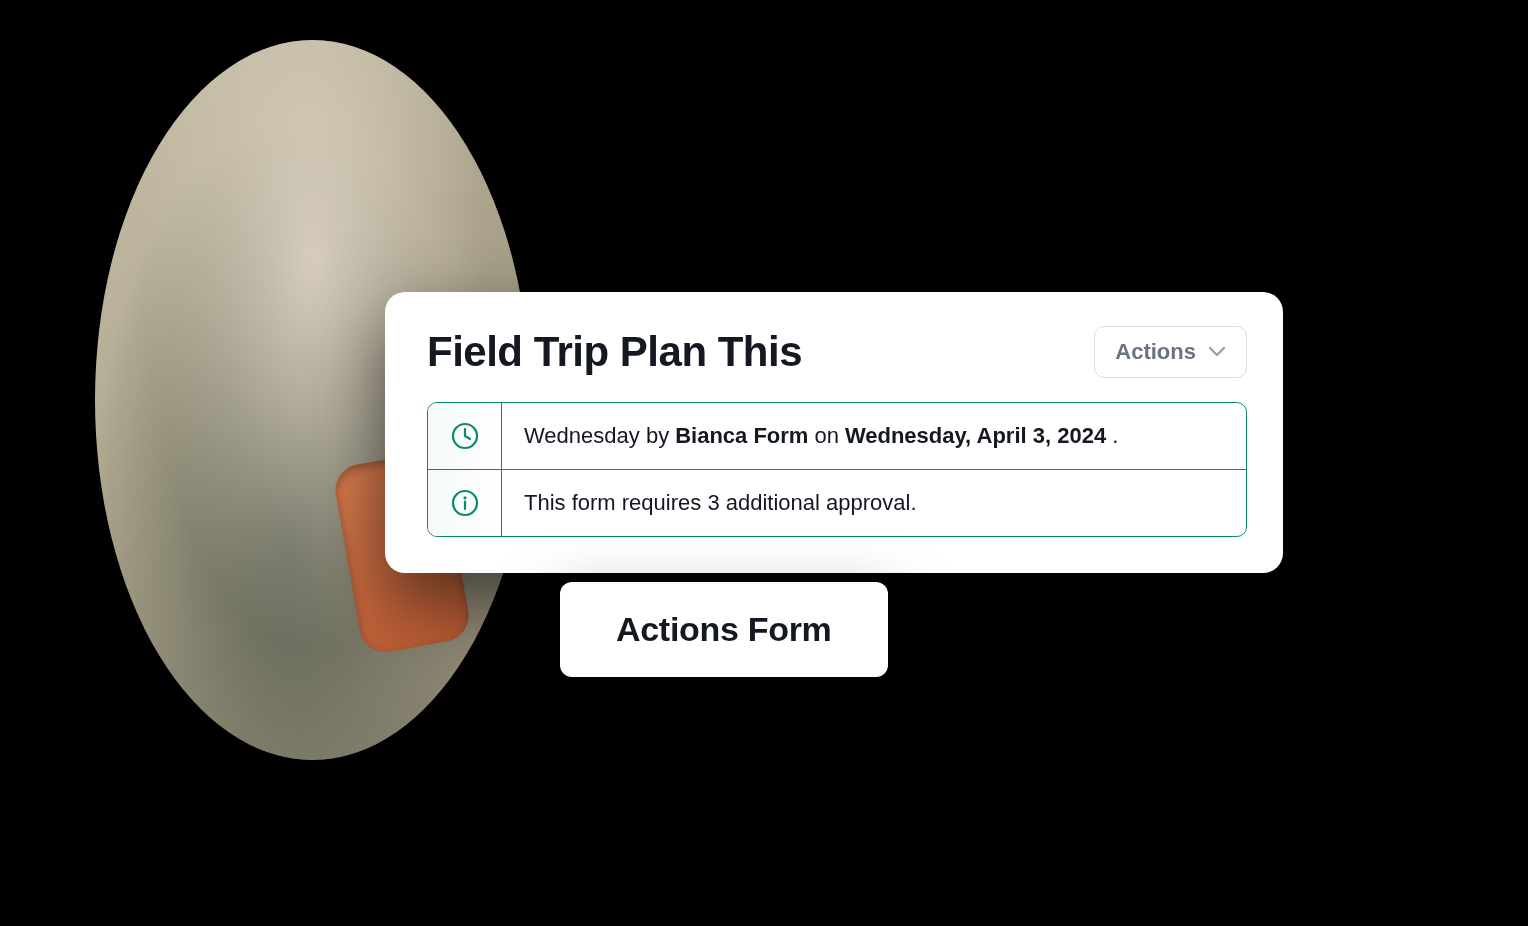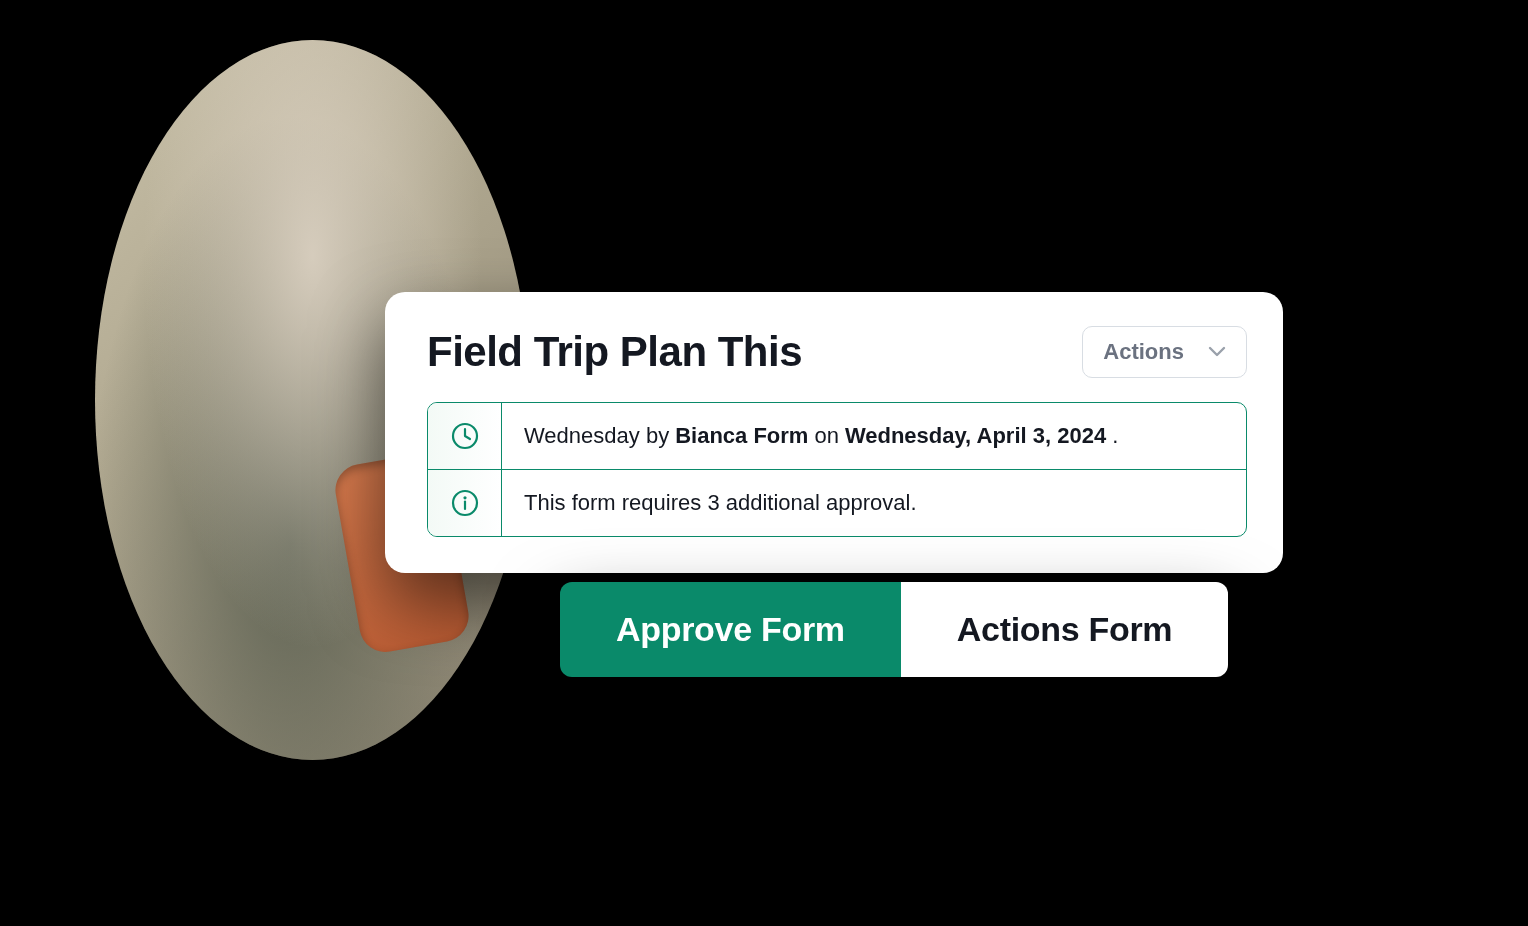--- a/index.html
+++ b/index.html
@@ -62,21 +62,21 @@
   }
   .card-title {
     font-size: 42px;
     font-weight: 800;
     color: #141821;
     letter-spacing: -0.5px;
   }
   .actions-btn {
     display: inline-flex;
     align-items: center;
-    gap: 24px;
+    gap: 12px;
     border: 1.5px solid #d8dde3;
     background: #fff;
     color: #6b7280;
     font-size: 22px;
     font-weight: 600;
     padding: 12px 20px;
     border-radius: 10px;
     cursor: pointer;
     margin-left: 47px;
   }
@@ -186,15 +186,14 @@
         </svg>
       </div>
       <div class="text-cell">
         <span>This form requires 3 additional approval.</span>
       </div>
     </div>
   </div>
 </div>
 
 <div class="decision-bar">
-  <button class="decision-btn approve" type="button">Approve Form</button>
   <button class="decision-btn reject" type="button">Actions Form</button>
 </div>
 
 </body></html>

